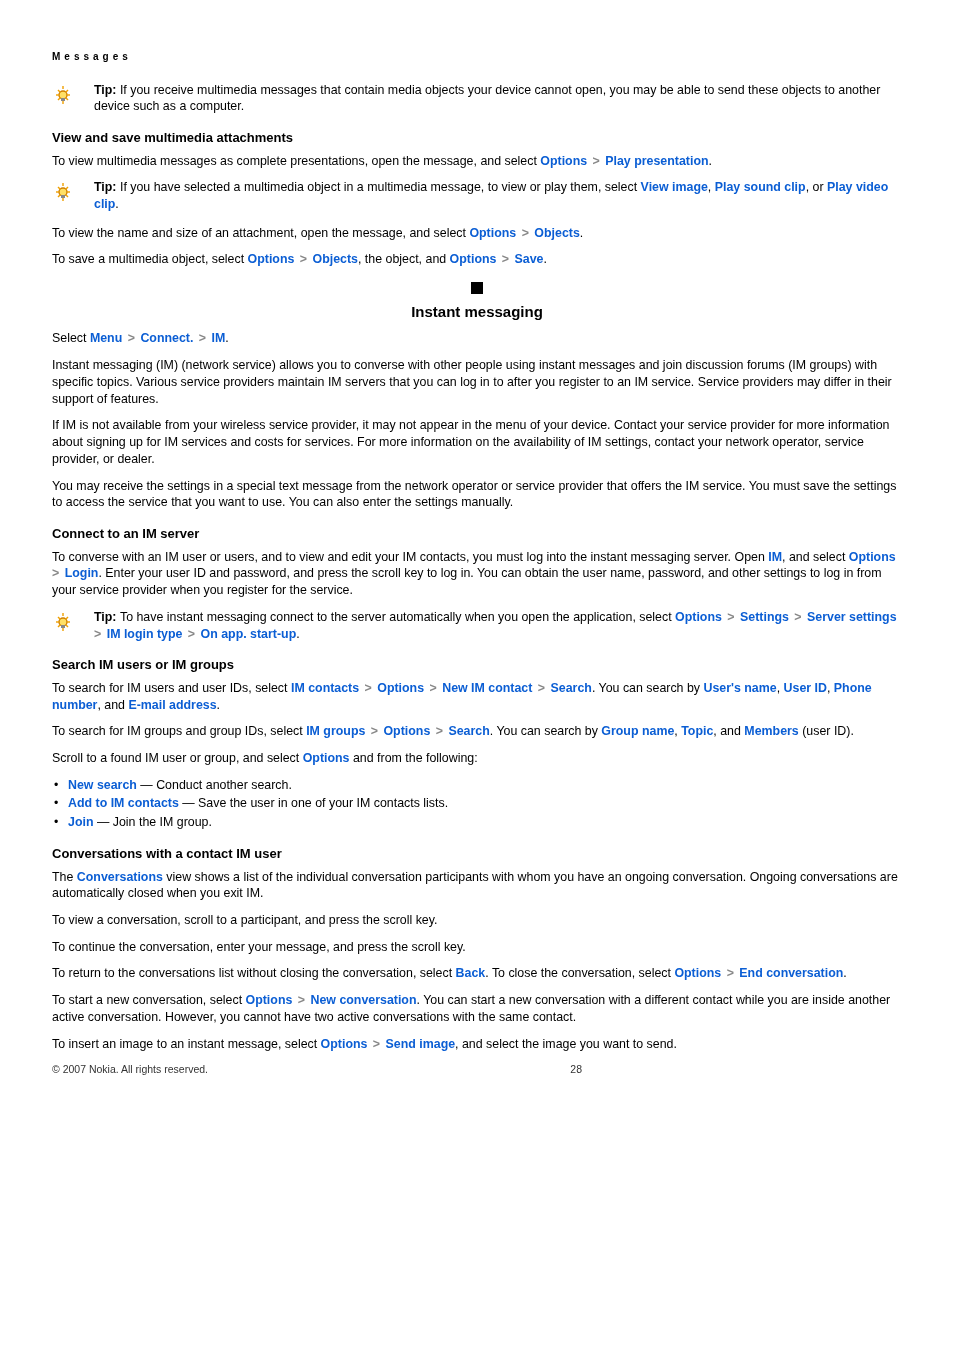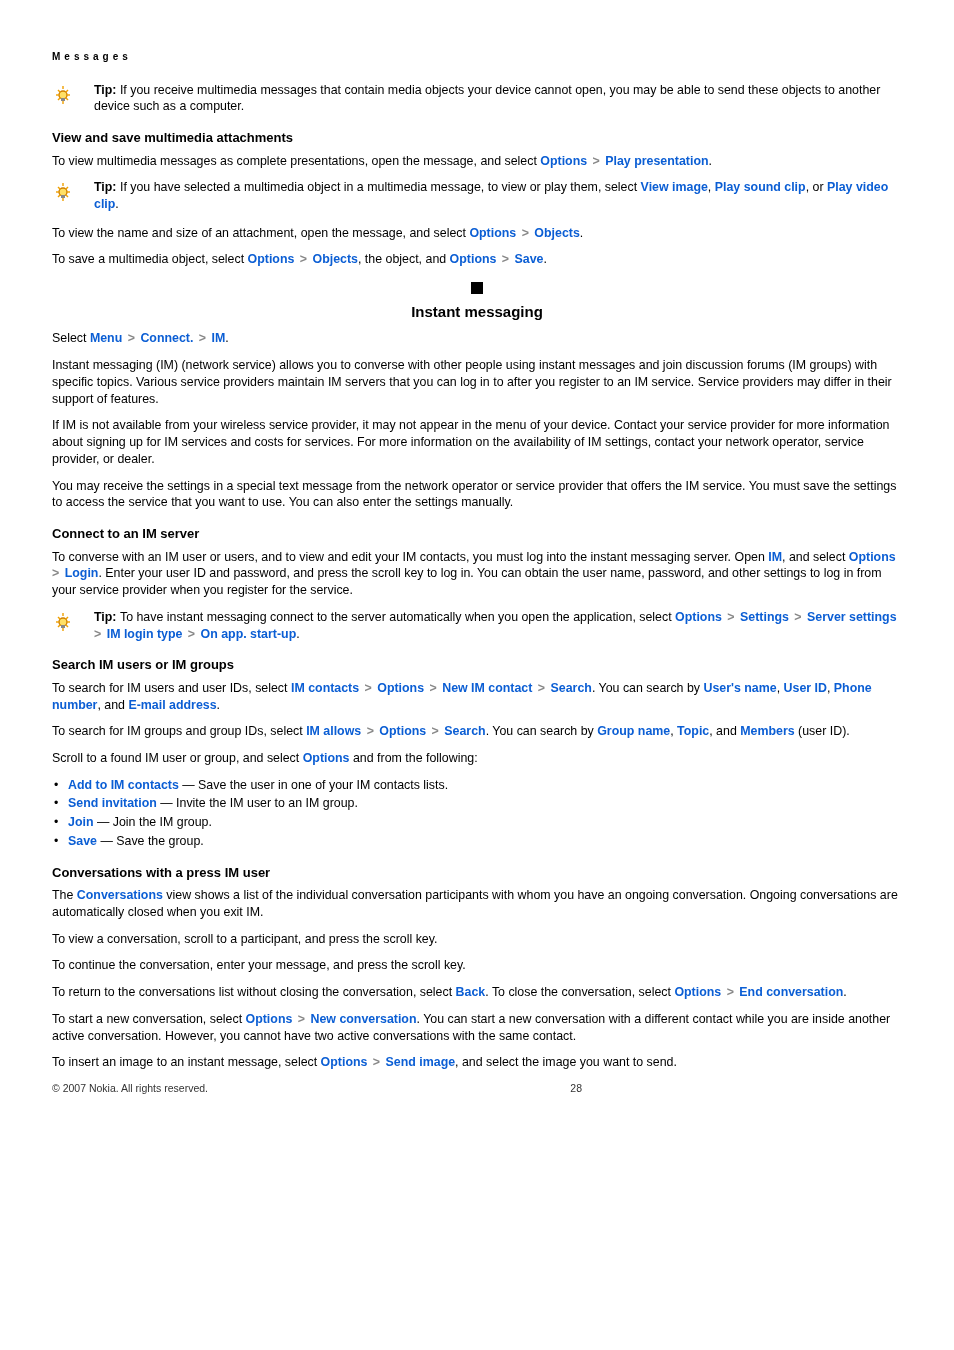--- a/index.html
+++ b/index.html
@@ -184,35 +184,34 @@
   </div>
 </div>
 
 <h3>Search IM users or IM groups</h3>
 
 <p>
   <span>To search for IM users and user IDs, select </span><span class="hl">IM contacts</span><span class="gt"> &gt; </span><span class="hl">Options</span><span class="gt"> &gt; </span><span class="hl">New IM contact</span><span class="gt"> &gt; </span><span class="hl">Search</span><span>. You can search by </span><span class="hl">User's name</span><span>, </span><span class="hl">User ID</span><span>, </span><span class="hl">Phone number</span><span>, and </span><span class="hl">E-mail address</span><span>.</span>
 </p>
 
 <p>
-  <span>To search for IM groups and group IDs, select </span><span class="hl">IM allows</span><span class="gt"> &gt; </span><span class="hl">Options</span><span class="gt"> &gt; </span><span class="hl">Search</span><span>. You can search by </span><span class="hl">Group name</span><span>, </span><span class="hl">Topic</span><span>, and </span><span class="hl">Members</span><span> (user ID).</span>
+  <span>To search for IM groups and group IDs, select </span><span class="hl">IM groups</span><span class="gt"> &gt; </span><span class="hl">Options</span><span class="gt"> &gt; </span><span class="hl">Search</span><span>. You can search by </span><span class="hl">Group name</span><span>, </span><span class="hl">Topic</span><span>, and </span><span class="hl">Members</span><span> (user ID).</span>
 </p>
 
 <p>
   <span>Scroll to a found IM user or group, and select </span><span class="hl">Options</span><span> and from the following:</span>
 </p>
 
 <ul class="bullets">
+  <li><span class="hl">New search</span><span> — Conduct another search.</span></li>
   <li><span class="hl">Add to IM contacts</span><span> — Save the user in one of your IM contacts lists.</span></li>
-  <li><span class="hl">Send invitation</span><span> — Invite the IM user to an IM group.</span></li>
   <li><span class="hl">Join</span><span> — Join the IM group.</span></li>
-  <li><span class="hl">Save</span><span> — Save the group.</span></li>
 </ul>
 
-<h3>Conversations with a press IM user</h3>
+<h3>Conversations with a contact IM user</h3>
 
 <p>
   <span>The </span><span class="hl">Conversations</span><span> view shows a list of the individual conversation participants with whom you have an ongoing conversation. Ongoing conversations are automatically closed when you exit IM.</span>
 </p>
 <p>To view a conversation, scroll to a participant, and press the scroll key.</p>
 <p>To continue the conversation, enter your message, and press the scroll key.</p>
 
 <p>
   <span>To return to the conversations list without closing the conversation, select </span><span class="hl">Back</span><span>. To close the conversation, select </span><span class="hl">Options</span><span class="gt"> &gt; </span><span class="hl">End conversation</span><span>.</span>
 </p>

